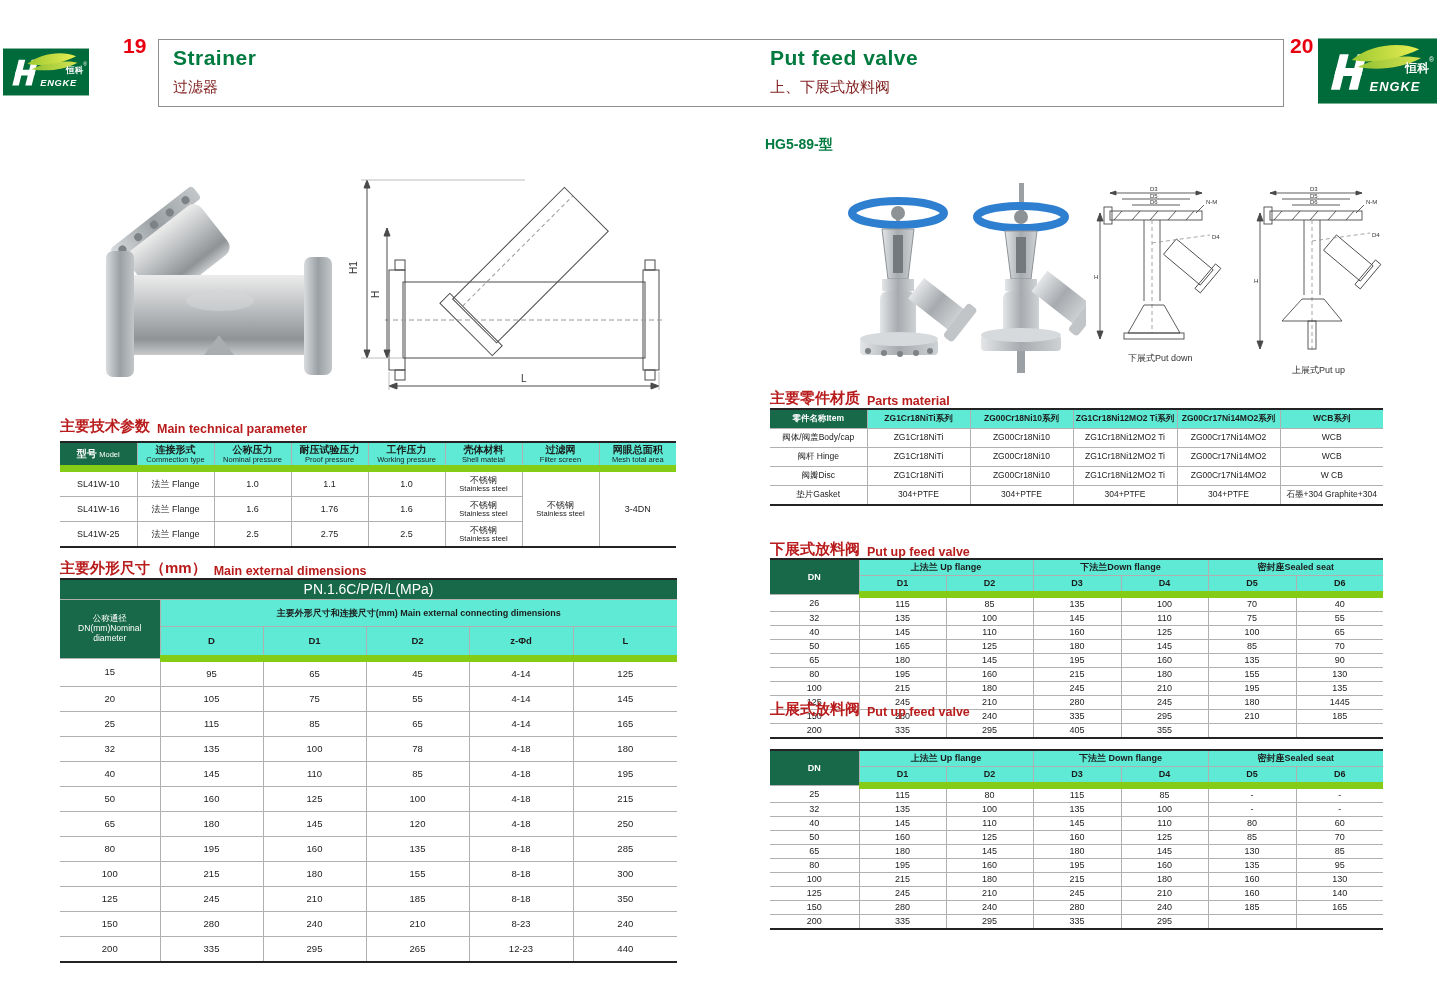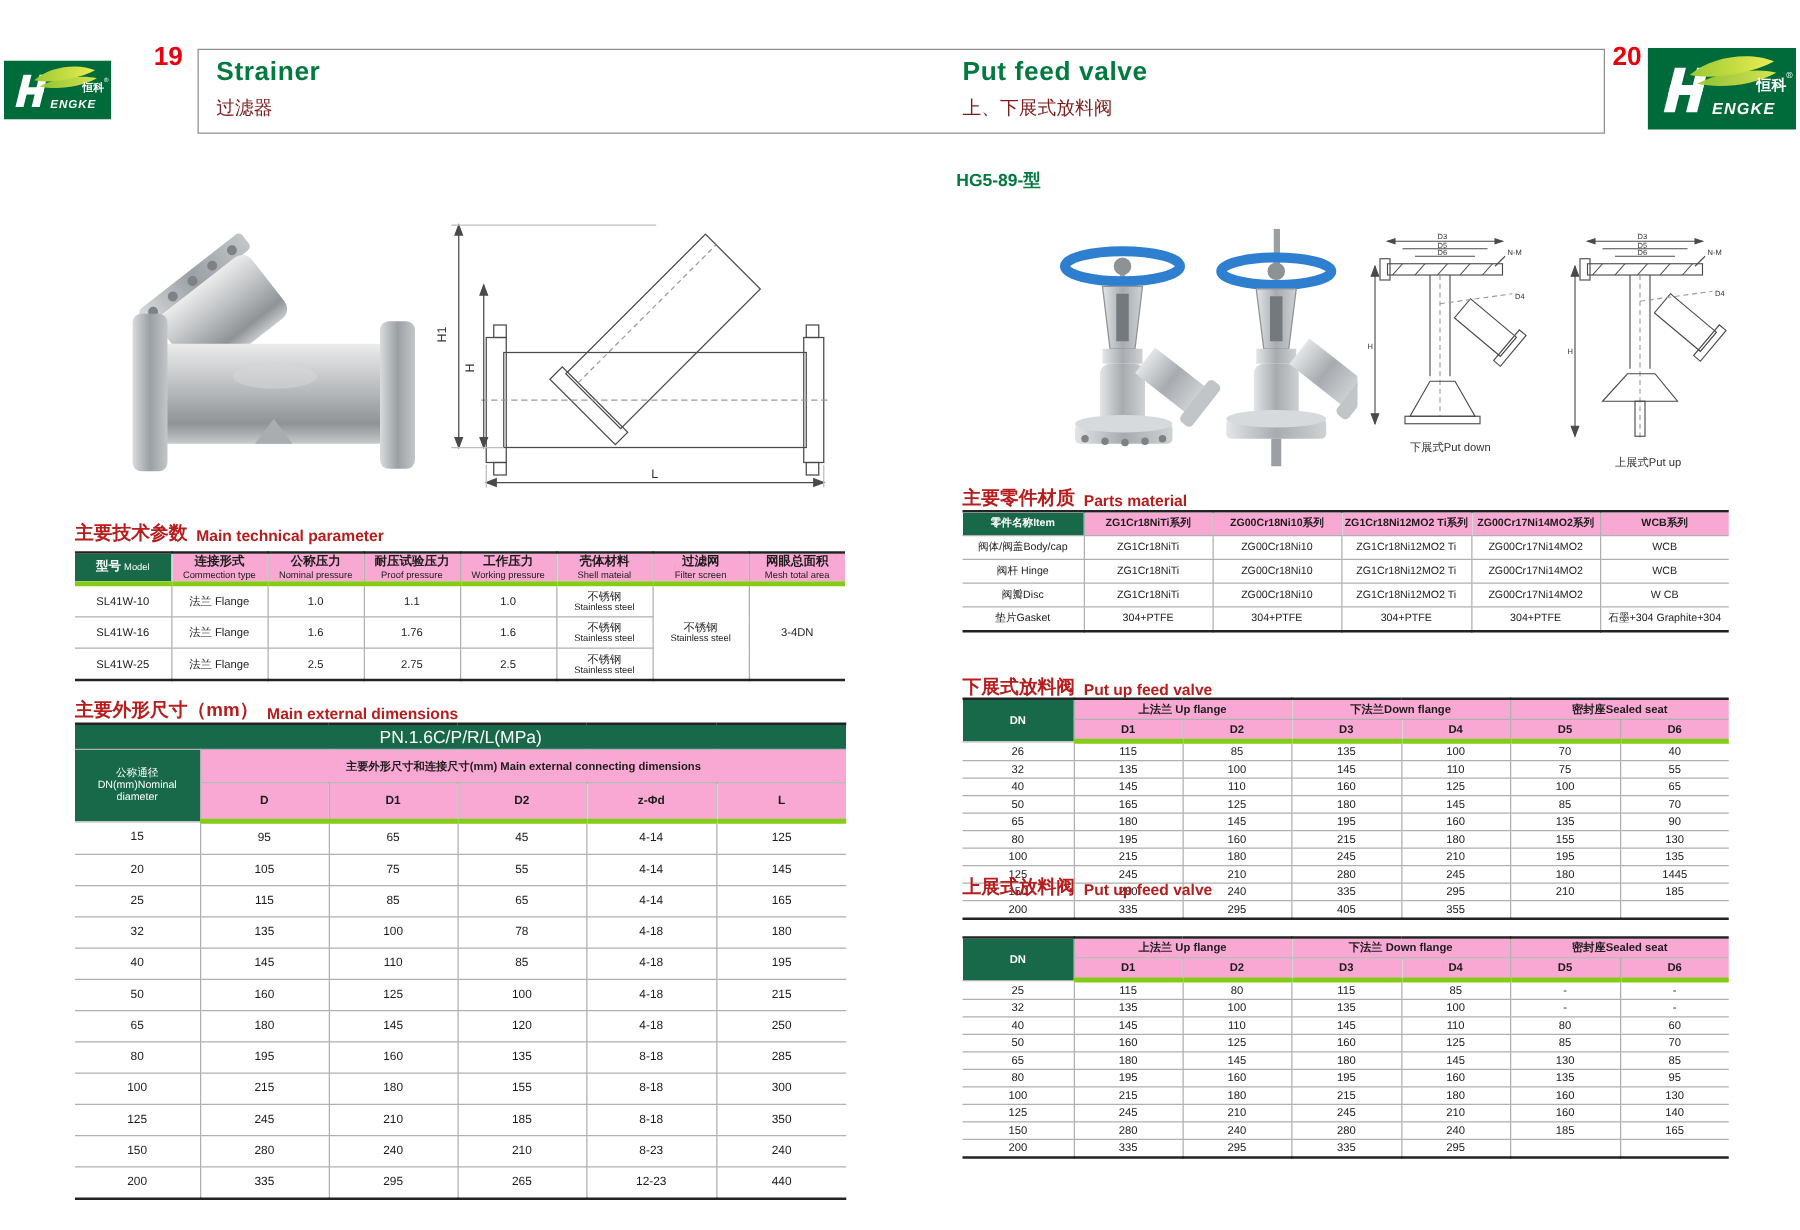--- a/index.html
+++ b/index.html
@@ -15,22 +15,22 @@
   .sec-title{display:flex;align-items:flex-end;gap:7px;color:#b91c1c;white-space:nowrap;}
   .sec-title .cn{font-size:15px;font-weight:bold;}
   .sec-title .en{font-size:12.5px;font-weight:bold;}
   
   table.sheet{border-collapse:collapse;table-layout:fixed;position:absolute;
     border-top:2px solid #232323;border-bottom:2px solid #232323;
     border-left:hidden;border-right:hidden;background:#fff;}
   .sheet td,.sheet th{border:1px solid #b0b0b0;text-align:center;vertical-align:middle;
     padding:1px 2px;line-height:1.15;font-weight:normal;overflow:hidden;}
   .dk{background:#17694a;color:#fff;}
-  .lt{background:#f9a8d4;color:#1c1c1c;}
-  .hdr-sep th,.hdr-sep td{border-bottom:4px solid #84cc16;}
+  .lt{background:#5eead4;color:#1c1c1c;}
+  .hdr-sep th,.hdr-sep td{border-bottom:7px solid #84cc16;}
   
   .tbl-tech{width:616px;font-size:9px;}
   .tbl-tech th .h-cn{font-size:10px;font-weight:bold;display:block;}
   .tbl-tech th .h-en{font-size:7.5px;display:block;}
   .tbl-tech td{height:22px;}
   .two .l1{font-size:9px;display:block;}
   .two .l2{font-size:7.5px;display:block;}
   
   .tbl-dims{width:617px;font-size:9.5px;}
   .tbl-dims .pn{font-size:14px;height:17px;}

